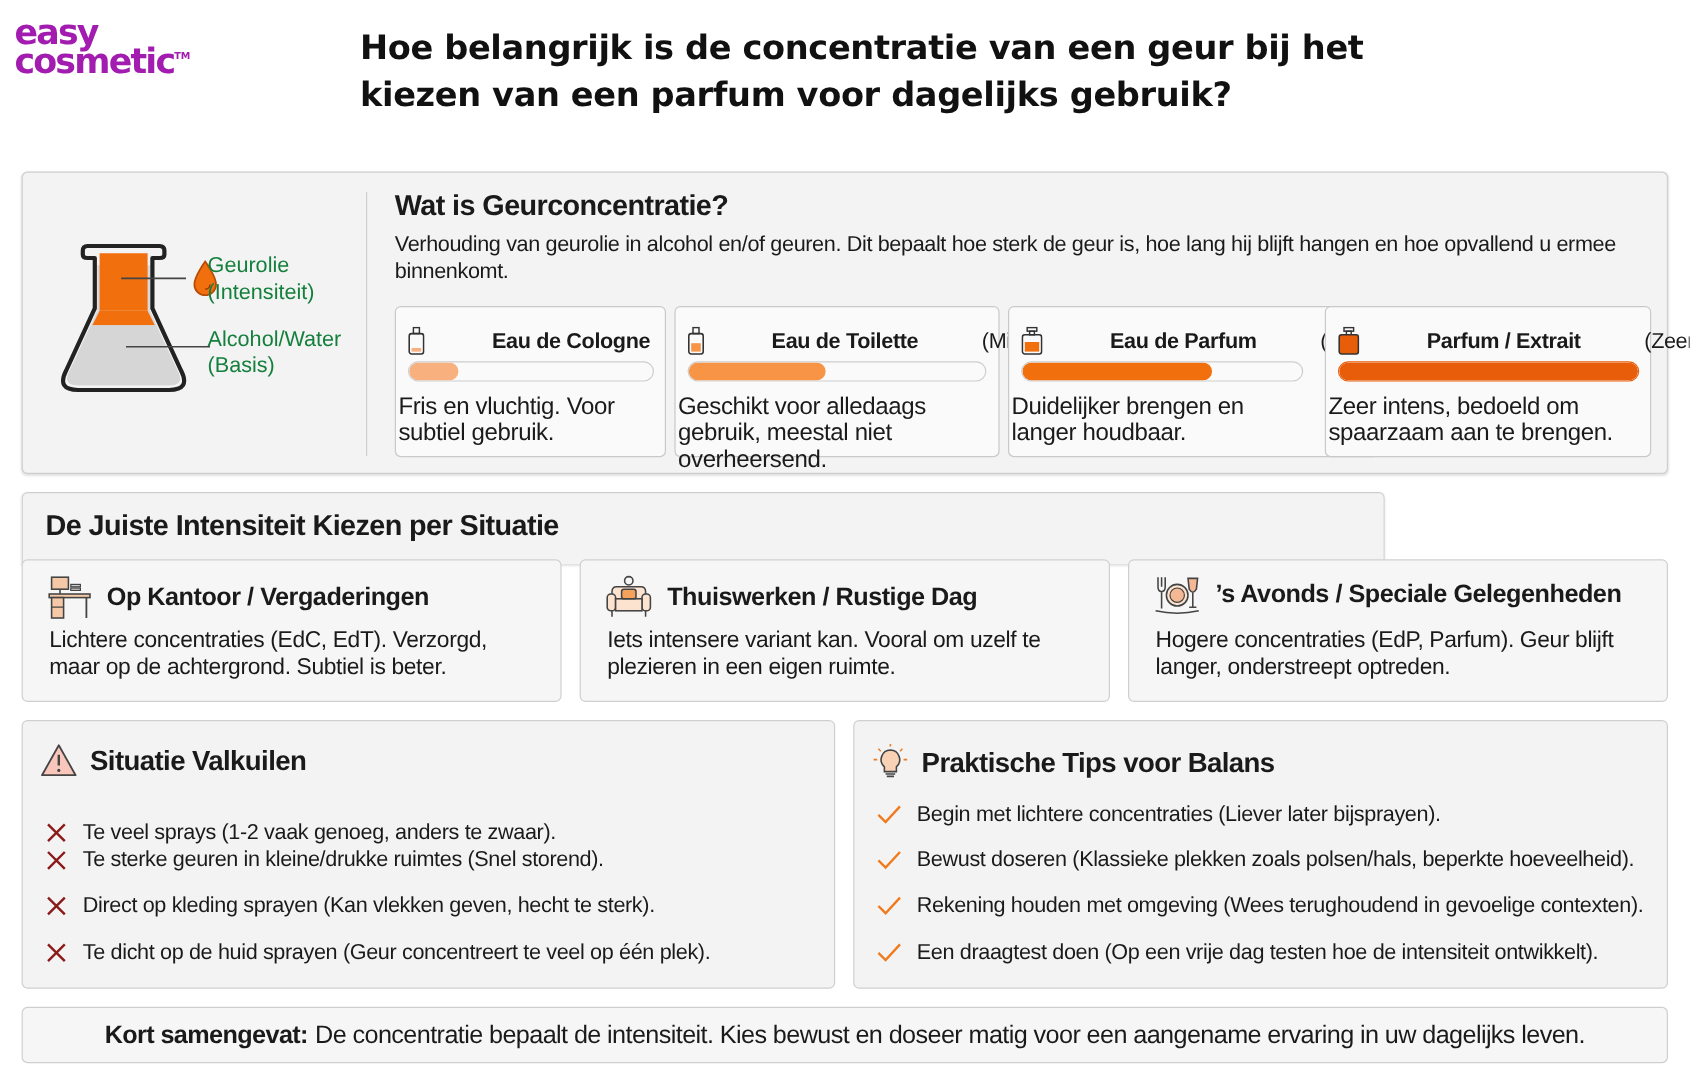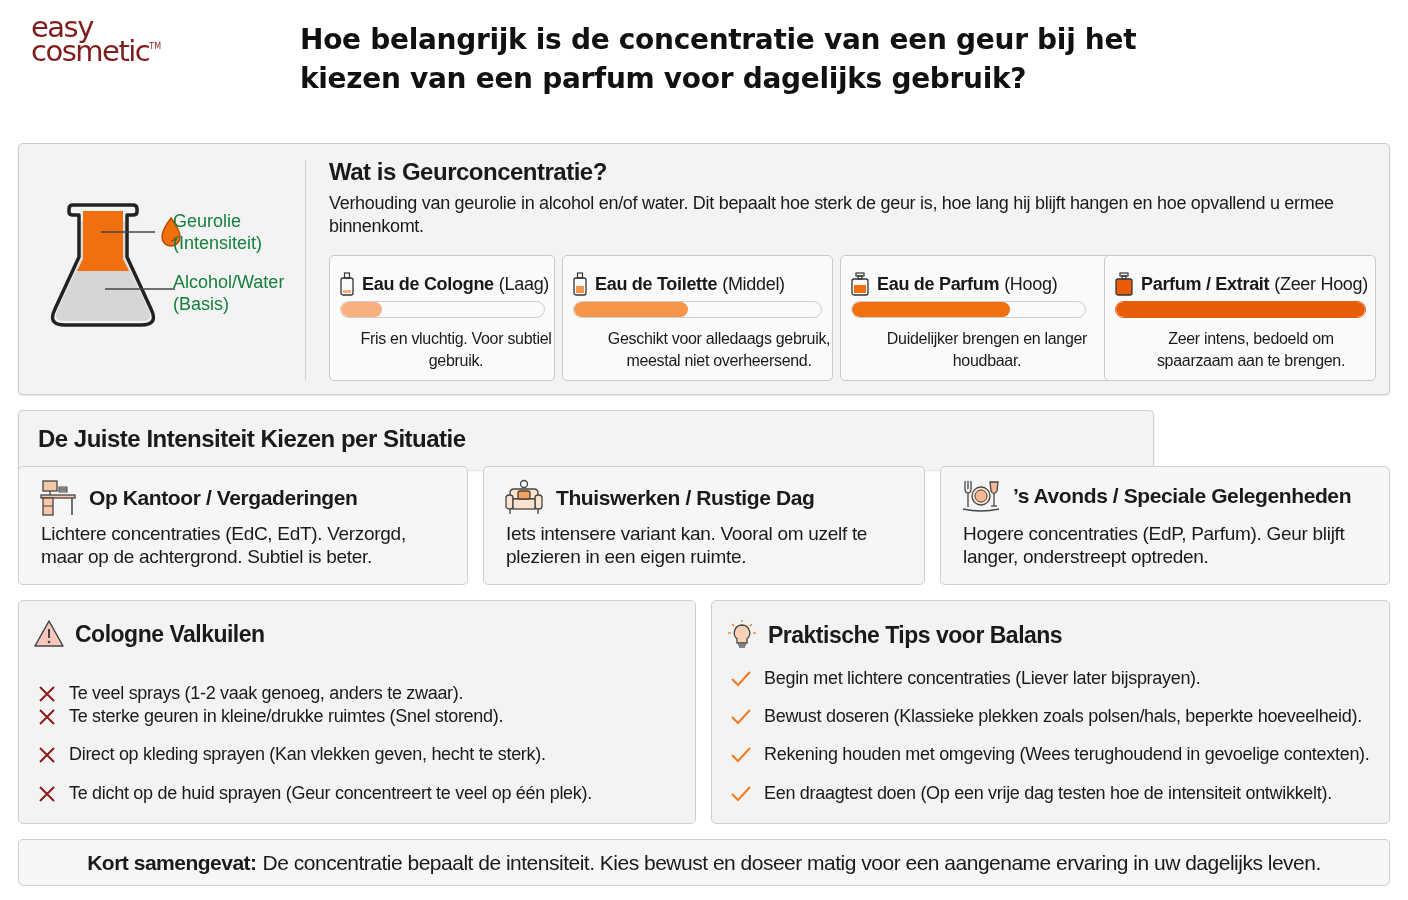--- a/index.html
+++ b/index.html
@@ -1,35 +1,35 @@
 <!DOCTYPE html>
 <html><head>
 <meta charset="utf-8">
 <style>
   html,body{margin:0;padding:0;background:#ffffff;}
   body{width:1408px;height:900px;position:relative;overflow:hidden;font-family:"Liberation Sans","DejaVu Sans",sans-serif;color:#1a1a1a;}
-  .logo{position:absolute;left:31px;top:16px;line-height:0.82;font-family:"DejaVu Sans",sans-serif;font-weight:normal;color:#7f1d1d;letter-spacing:-1.5px;}
+  .logo{position:absolute;left:12px;top:16px;line-height:0.82;font-family:"DejaVu Sans",sans-serif;font-weight:bold;color:#a21caf;letter-spacing:-1.5px;}
   .logo .l1{font-size:29px;display:block;}
   .logo .l2{font-size:29px;display:block;}
   .logo .tm{font-size:8px;letter-spacing:0;vertical-align:top;position:relative;top:4px;}
   .page-title{position:absolute;left:300px;top:20px;width:860px;font-family:"DejaVu Sans",sans-serif;font-weight:bold;font-size:28px;line-height:39px;color:#111;letter-spacing:-0.3px;}
   .panel{position:absolute;background:#f3f3f3;border:1px solid #cfcfcf;border-radius:5px;box-shadow:0 1px 2px rgba(0,0,0,0.12);box-sizing:border-box;}
   .p1{left:18px;top:143px;width:1372px;height:252px;}
   .divider-v{position:absolute;left:286px;top:16px;width:1px;height:220px;background:#cfcfcf;}
   .flask-wrap{position:absolute;left:26px;top:55px;width:250px;height:130px;}
   .flask-label{position:absolute;font-size:18px;line-height:22px;color:#15803d;}
   .what-title{position:absolute;left:310px;top:14px;font-size:24px;font-weight:bold;letter-spacing:-0.5px;}
   .what-desc{position:absolute;left:310px;top:48px;width:1040px;font-size:18px;line-height:23px;letter-spacing:-0.3px;}
   .conc-card{position:absolute;top:111px;height:126px;background:#fafafa;border:1px solid #c9c9c9;border-radius:5px;box-sizing:border-box;}
-  .conc-head{position:absolute;left:10px;top:16px;display:flex;align-items:center;font-size:18px;white-space:nowrap;letter-spacing:-0.3px;}
+  .conc-head{position:absolute;left:10px;top:16px;display:flex;align-items:center;font-size:18px;white-space:nowrap;letter-spacing:-0.3px;gap:48px;}
   .conc-head b{margin-left:8px;}
   .conc-head span.lvl{margin-left:5px;}
   .bar-track{position:absolute;left:10px;top:45px;height:17px;background:#fafafa;border:1px solid #cdcdcd;border-radius:9px;box-sizing:border-box;overflow:hidden;}
   .bar-fill{height:100%;border-radius:9px;}
-  .conc-desc{position:absolute;left:26px;top:72px;font-size:16px;line-height:22px;letter-spacing:-0.3px;text-align:center;}
+  .conc-desc{position:absolute;left:2px;top:72px;font-size:20px;line-height:22px;letter-spacing:-0.3px;}
   .p2{left:18px;top:410px;width:1136px;height:60px;border-bottom:none;border-radius:5px 5px 0 0;}
   .sit-title{position:absolute;left:19px;top:14px;font-size:24px;font-weight:bold;letter-spacing:-0.5px;}
   .sit-card{position:absolute;top:466px;height:119px;background:#f6f6f6;border:1px solid #cfcfcf;border-radius:5px;box-sizing:border-box;}
   .sit-head{position:absolute;left:20px;top:12px;display:flex;align-items:center;font-size:21px;font-weight:bold;letter-spacing:-0.4px;white-space:nowrap;}
   .sit-head svg{margin-right:12px;}
   .sit-desc{position:absolute;left:22px;top:55px;font-size:19px;line-height:23px;letter-spacing:-0.3px;}
   .list-panel{position:absolute;top:600px;height:224px;background:#f3f3f3;border:1px solid #cfcfcf;border-radius:5px;box-sizing:border-box;}
   .list-head{position:absolute;left:14px;top:18px;display:flex;align-items:center;font-size:23px;font-weight:bold;letter-spacing:-0.5px;}
   .list-head svg{margin-right:10px;}
   .list-item{position:absolute;left:18px;display:flex;align-items:center;font-size:18px;letter-spacing:-0.3px;white-space:nowrap;}
@@ -66,21 +66,21 @@
       <div>Geurolie</div>
       <div>(Intensiteit)</div>
     </div>
     <div class="flask-label" style="left:128px;top:72px;">
       <div>Alcohol/Water</div>
       <div>(Basis)</div>
     </div>
   </div>
   <div class="divider-v"></div>
   <div class="what-title">Wat is Geurconcentratie?</div>
-  <div class="what-desc">Verhouding van geurolie in alcohol en/of water. Dit bepaalt hoe sterk de geur is, hoe lang hij blijft hangen en hoe opvallend u ermee binnenkomt.</div>
+  <div class="what-desc">Verhouding van geurolie in alcohol en/of geuren. Dit bepaalt hoe sterk de geur is, hoe lang hij blijft hangen en hoe opvallend u ermee binnenkomt.</div>
 
   <div class="conc-card" style="left:310px;width:226px;">
     <div class="conc-head">
       <svg width="14" height="24" viewBox="0 0 14 24">
           <rect x="4.5" y="1" width="5" height="5" fill="none" stroke="#333" stroke-width="1.2"></rect>
           <rect x="1" y="6" width="12" height="17" rx="2" fill="none" stroke="#333" stroke-width="1.3"></rect>
           <rect x="3" y="18" width="8" height="3" fill="#f7b07e"></rect>
         </svg>
       <b>Eau de Cologne</b>
       <span class="lvl">(Laag)</span>
@@ -195,21 +195,21 @@
   <div class="sit-desc" style="width:410px;">Hogere concentraties (EdP, Parfum). Geur blijft langer, onderstreept optreden.</div>
 </div>
 
 <div class="list-panel" style="left:18px;width:678px;">
   <div class="list-head">
     <svg width="32" height="30" viewBox="0 0 32 30">
       <path d="M16 2 L30 27 L2 27 Z" fill="#f9c6bb" stroke="#444" stroke-width="1.5" stroke-linejoin="round"></path>
       <line x1="16" y1="10" x2="16" y2="19" stroke="#444" stroke-width="2"></line>
       <circle cx="16" cy="23" r="1.3" fill="#444"></circle>
     </svg>
-    <span>Cologne Valkuilen</span>
+    <span>Situatie Valkuilen</span>
   </div>
   <div class="list-item" style="top:82px;">
     <svg width="20" height="20" viewBox="0 0 20 20">
         <path d="M3 3 L17 17 M17 3 L3 17" stroke="#8b1a1a" stroke-width="2"></path>
       </svg>
     <span>Te veel sprays (1-2 vaak genoeg, anders te zwaar).</span>
   </div>
   <div class="list-item" style="top:105px;">
     <svg width="20" height="20" viewBox="0 0 20 20">
         <path d="M3 3 L17 17 M17 3 L3 17" stroke="#8b1a1a" stroke-width="2"></path>

